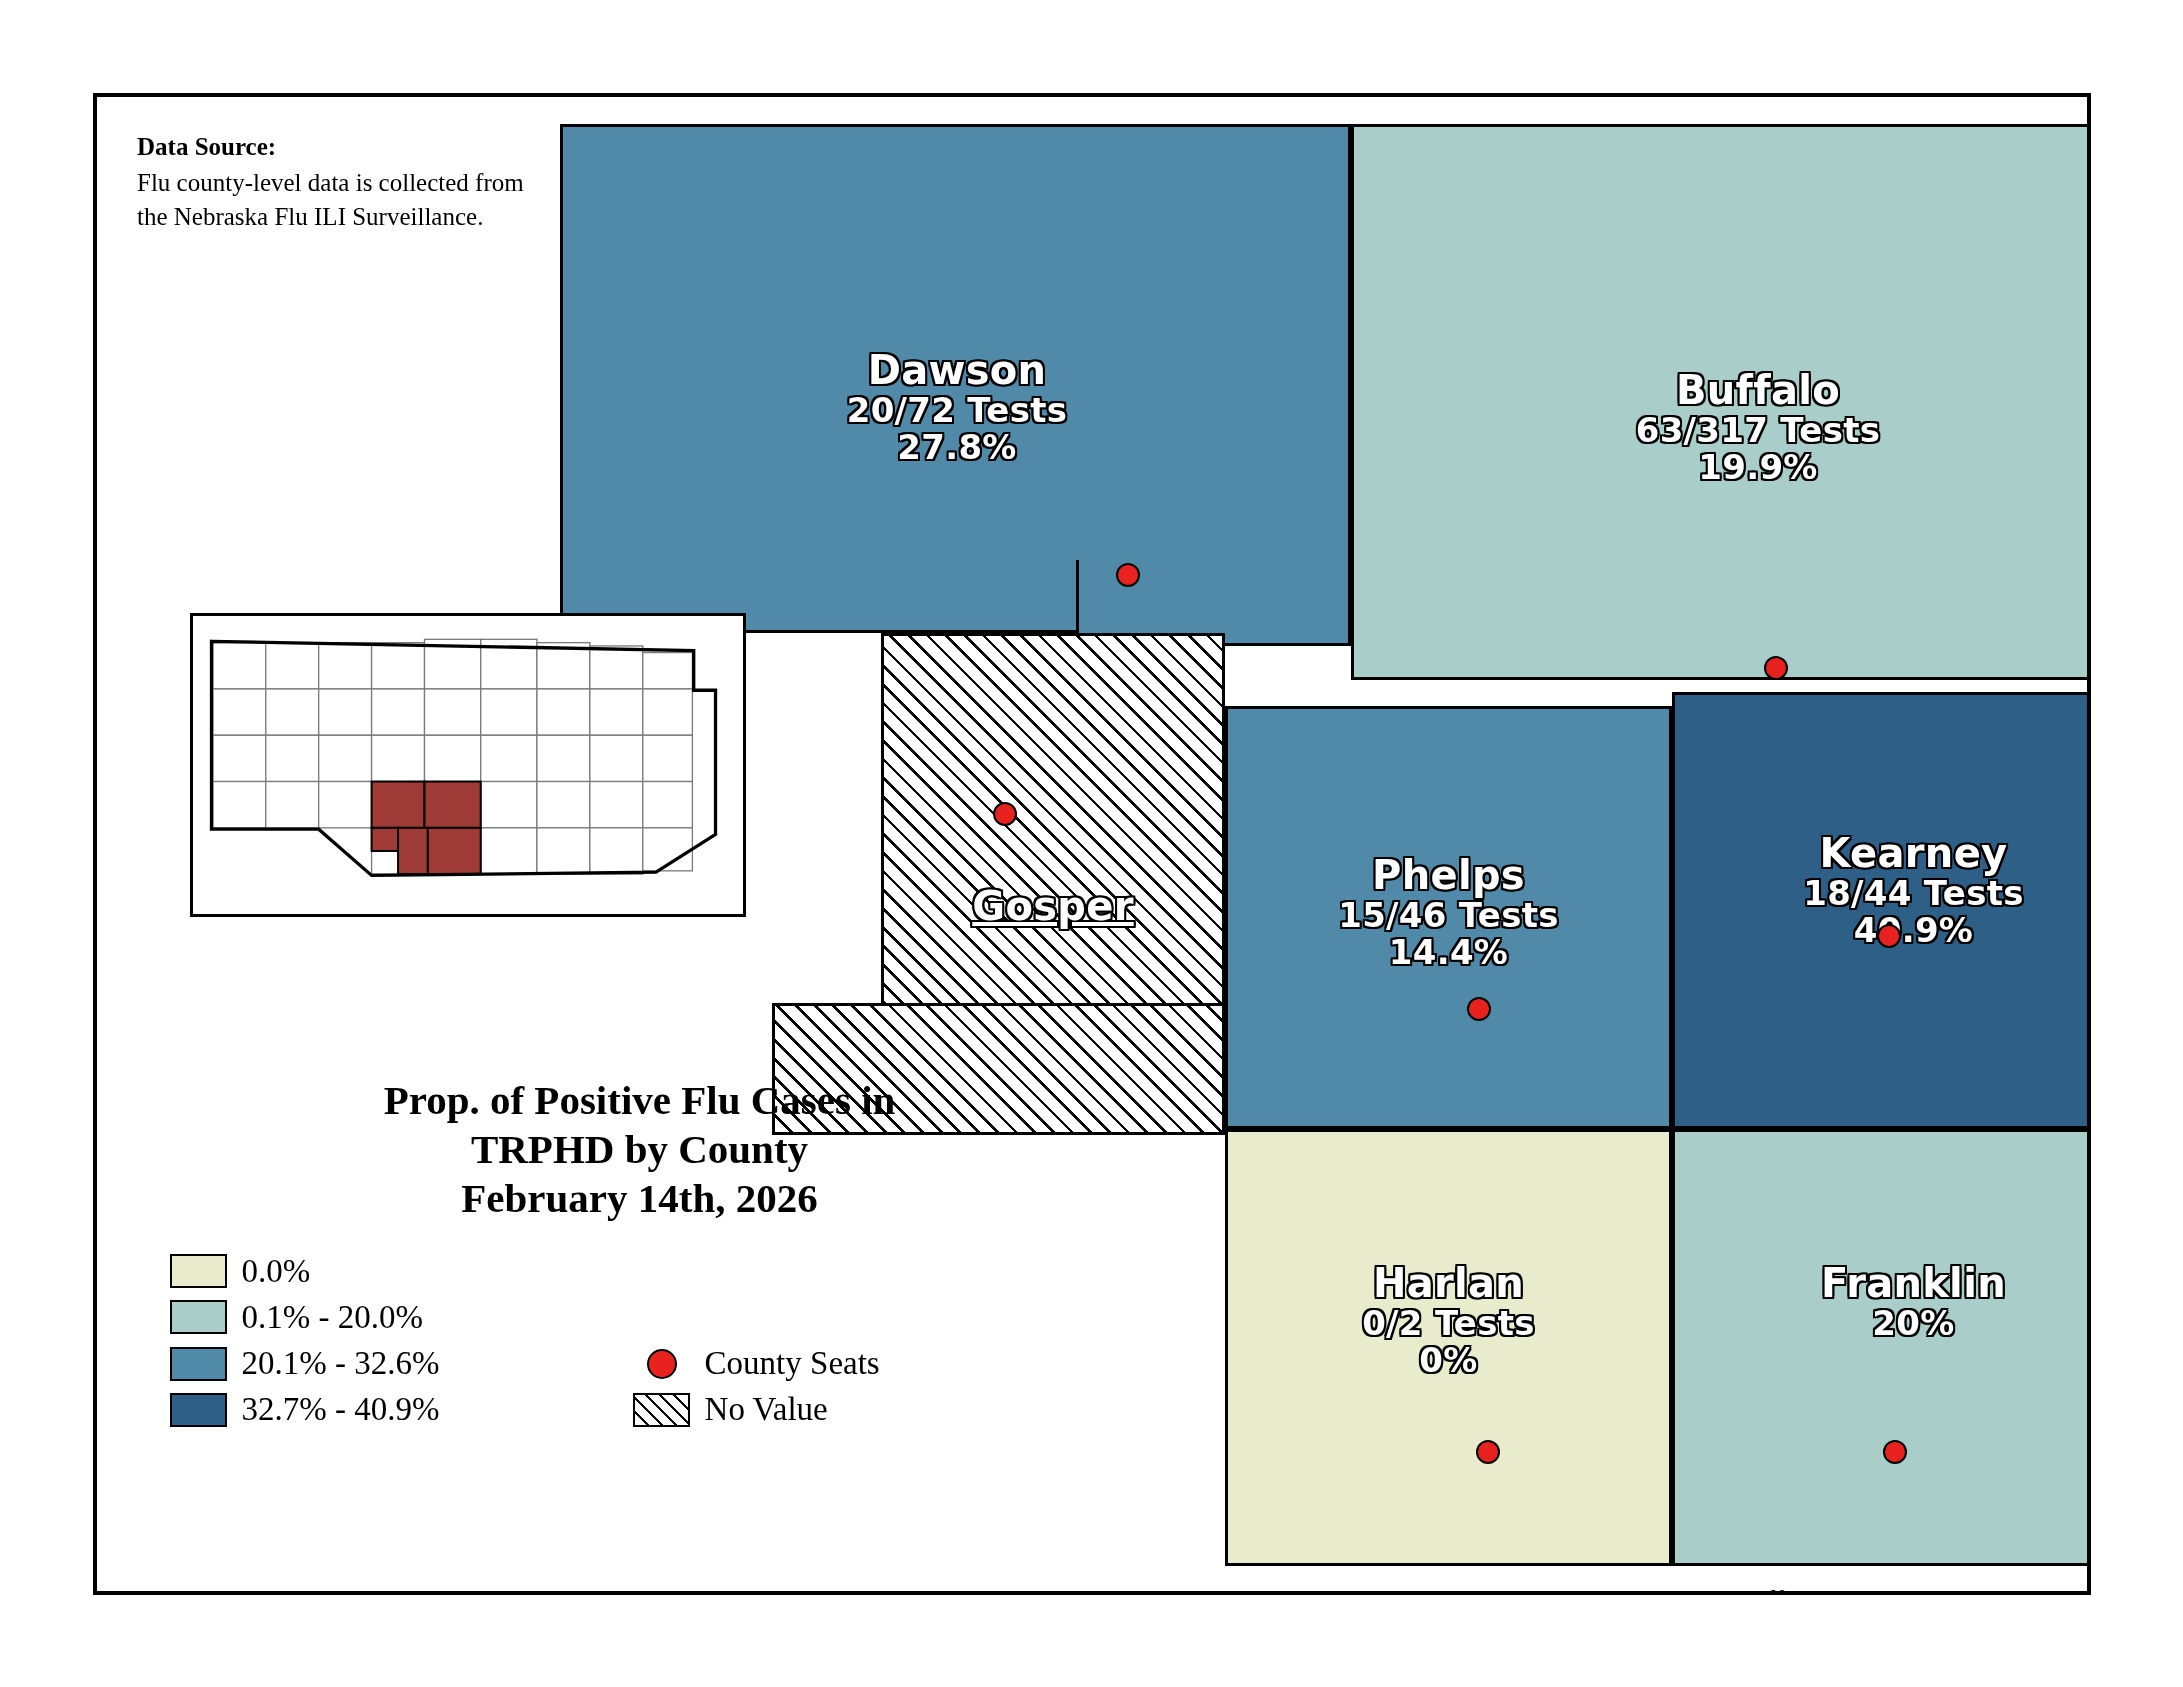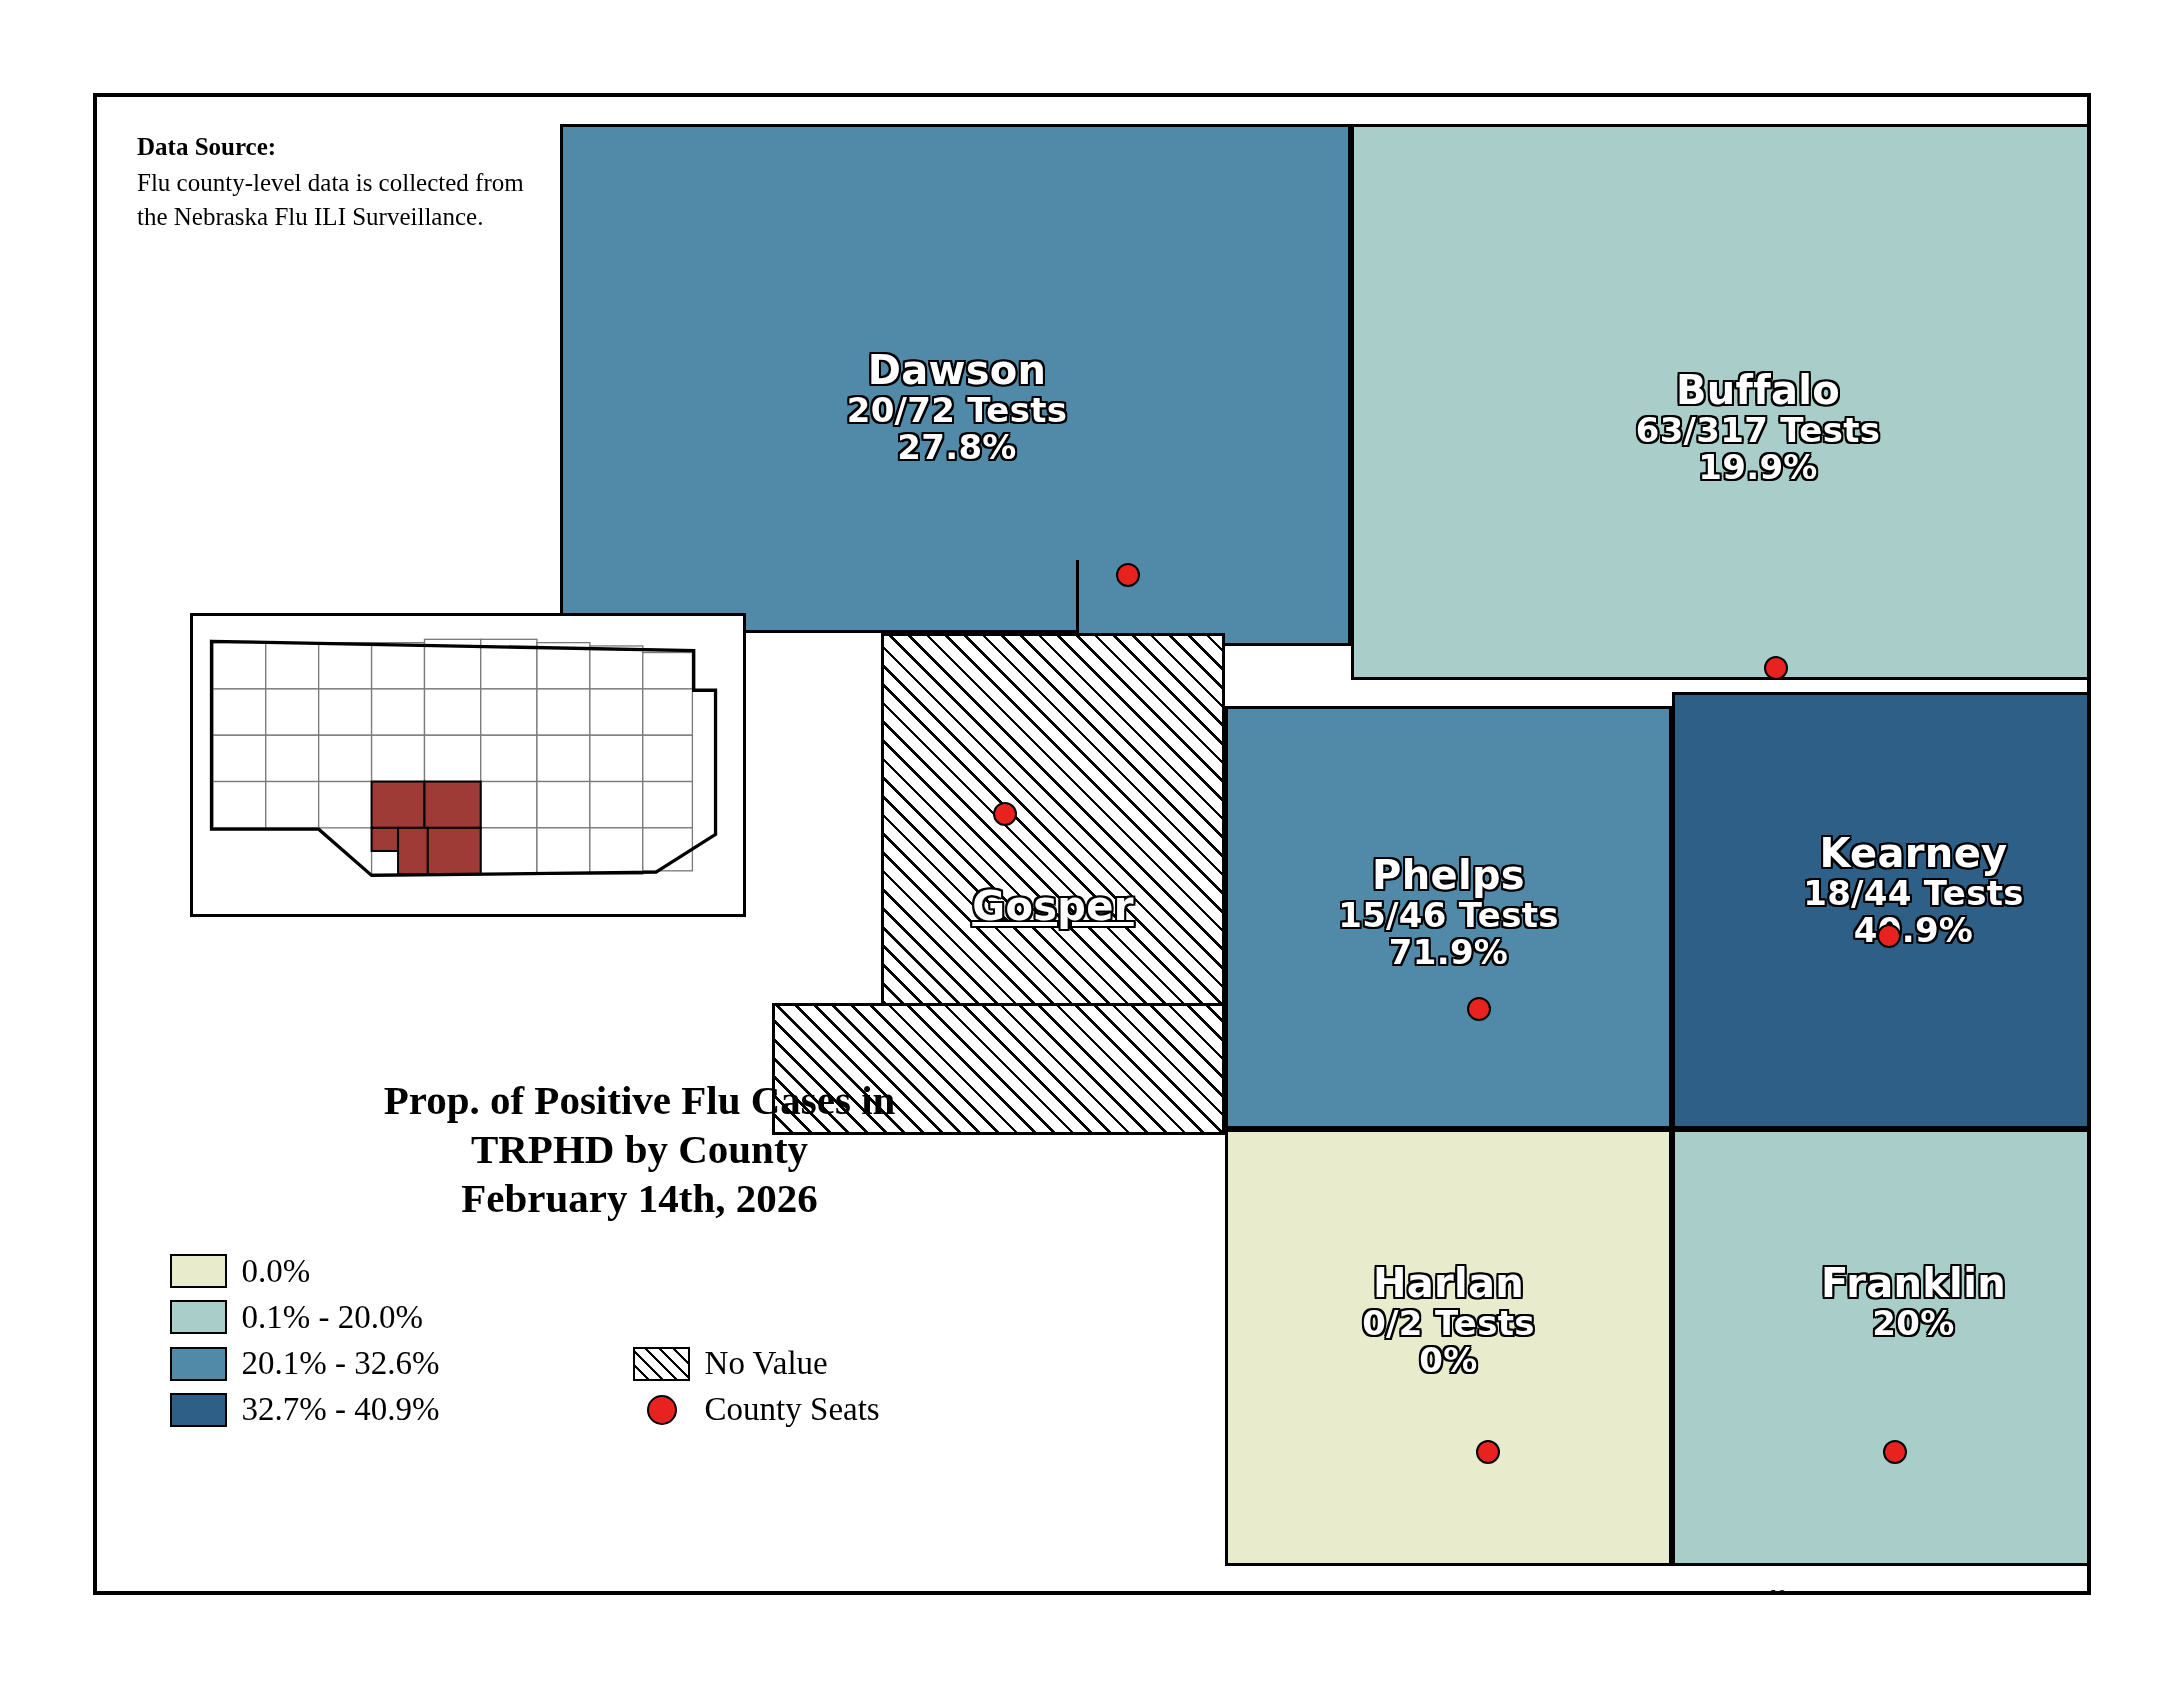--- a/index.html
+++ b/index.html
@@ -174,21 +174,21 @@
                   #000000 10.6px, #000000 13.2px);"></div>
   <div class="county-label" style="left:784px; top:787px; width:344px;text-decoration:underline;">
     <span class="nm">Gosper</span>
   </div>
   <div class="seat" style="left:896px; top:705px;"></div>
 
   <div class="county" style="left:1128px; top:609px; width:447px; height:423px; background:#508aa8;"></div>
   <div class="county-label" style="left:1128px; top:734px; width:447px;margin-top:22px;">
     <span class="nm">Phelps</span>
     <span class="t1">15/46 Tests</span>
-    <span class="t2">71.9%</span>
+    <span class="t2">14.4%</span>
   </div>
   <div class="seat" style="left:1370px; top:900px;"></div>
 
   <div class="county" style="left:1575px; top:595px; width:483px; height:437px; background:#2e5f86;"></div>
   <div class="county-label" style="left:1575px; top:734px; width:483px;">
     <span class="nm">Kearney</span>
     <span class="t1">18/44 Tests</span>
     <span class="t2">40.9%</span>
   </div>
   <div class="seat" style="left:1780px; top:827px;"></div>
@@ -288,29 +288,29 @@
           <span class="swatch" style="background:#508aa8;"></span>
           <span class="lg-text">20.1% - 32.6%</span>
         </div>
         <div class="lg-row">
           <span class="swatch" style="background:#2e5f86;"></span>
           <span class="lg-text">32.7% - 40.9%</span>
         </div>
       </div>
       <div class="colR">
         <div class="lg-row">
-          <span class="swatch" style="background: repeating-linear-gradient(45deg,#ffffff 0px,#ffffff 8px,#000000 8px,#000000 10px);"></span>
-          <span class="lg-text">No Value</span>
-        </div>
-        <div class="lg-row">
           <span class="dot-swatch">
               <i></i>
             </span>
           <span class="lg-text">County Seats</span>
         </div>
+        <div class="lg-row">
+          <span class="swatch" style="background: repeating-linear-gradient(45deg,#ffffff 0px,#ffffff 8px,#000000 8px,#000000 10px);"></span>
+          <span class="lg-text">No Value</span>
+        </div>
       </div>
     </div>
   </div>
 
   <div id="north">
     <div class="n">N</div>
 
   </div>
 
 </div>

